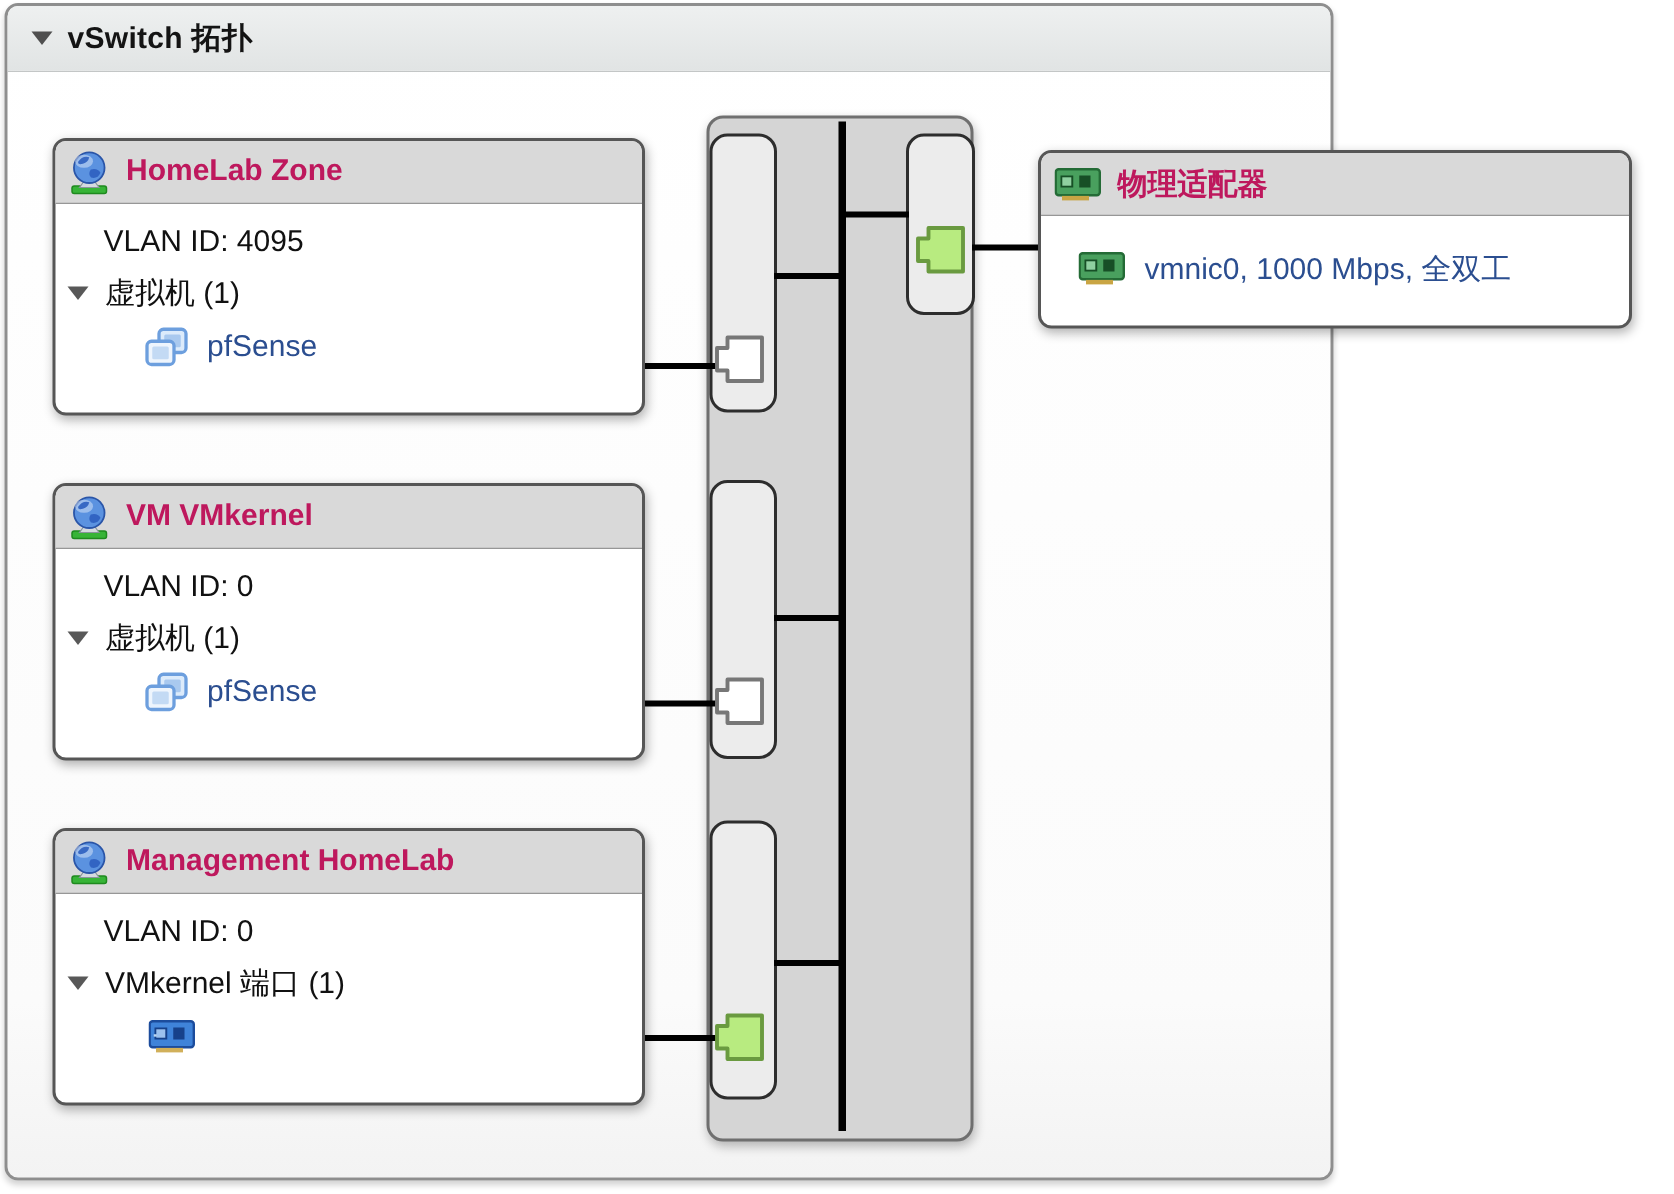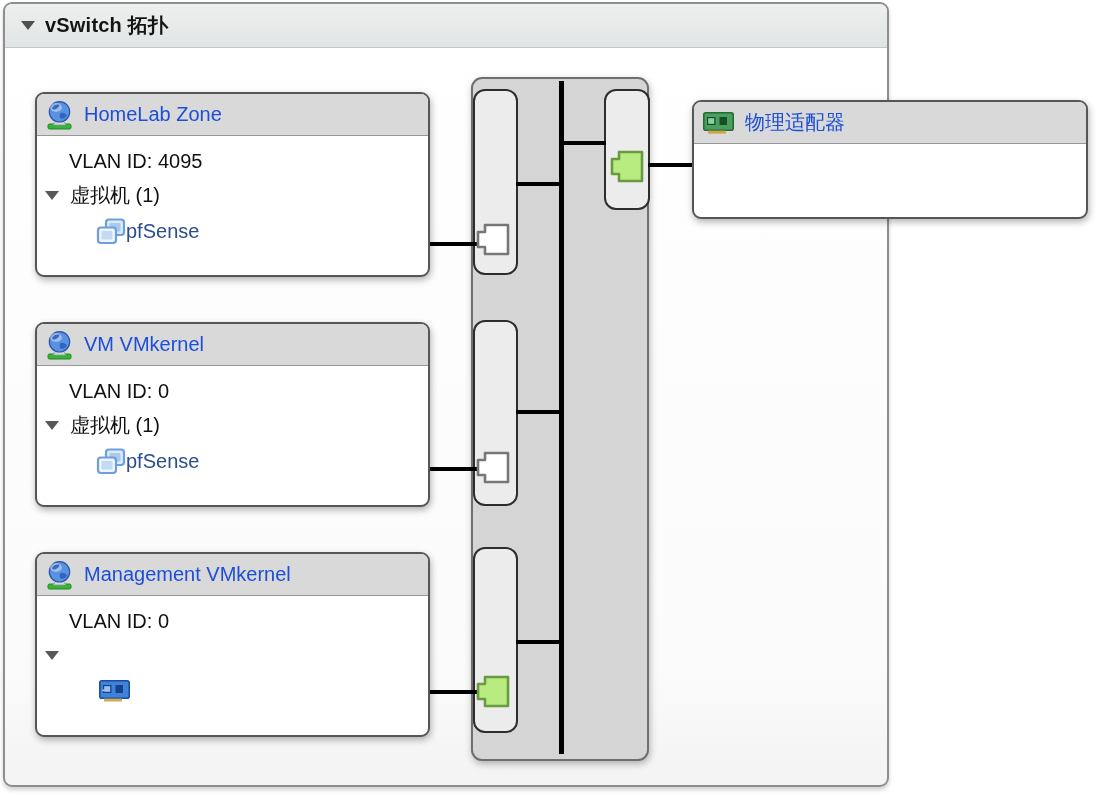--- a/index.html
+++ b/index.html
@@ -30,30 +30,30 @@
   .node-box{
     position:absolute;box-sizing:border-box;background:#ffffff;
     border:2px solid #565656;border-radius:9px;
     box-shadow:1px 3px 7px rgba(0,0,0,0.30);
   }
   .node-header{
     height:41px;display:flex;align-items:center;gap:11px;
     padding:0 10px 0 9px;background:#d9d9d9;
     border-bottom:1px solid #979797;border-radius:7px 7px 0 0;
   }
-  .node-title{font-size:20px;color:#1d4ed8;white-space:nowrap;}
+  .node-title{font-size:20px;color:#be185d;white-space:nowrap;font-weight:bold;}
   .node-body{padding:8px 8px 0 4px;font-size:20px;color:#111111;}
   .row{display:flex;align-items:center;height:34px;white-space:nowrap;}
   .row-vlan{padding-left:28px;}
   .row-group{padding-left:4px;}
   .tri-small{
     width:0;height:0;border-left:7px solid transparent;border-right:7px solid transparent;
     border-top:9px solid #585858;margin-right:11px;cursor:pointer;
   }
-  .row-item{padding-left:55px;height:38px;}
+  .row-item{padding-left:55px;gap:12px;height:38px;}
   .link{color:#2b4e90;cursor:pointer;}
   .pa-body{display:flex;align-items:center;gap:13px;padding-left:25px;height:70px;font-size:20px;}
 
   
   .vswitch-body{
     position:absolute;left:466px;top:73px;width:178px;height:684px;box-sizing:border-box;
     background:#d5d5d5;border:2px solid #6f6f6f;border-radius:11px;
     box-shadow:1px 3px 7px rgba(0,0,0,0.28);
   }
   .bus{position:absolute;left:554px;top:77px;width:5px;height:673px;background:#000;}
@@ -181,26 +181,27 @@
     <div class="node-box" style="left:30px;top:548px;width:395px;height:185px">
       <div class="node-header">
         <svg class="icon" width="27" height="30" viewBox="0 0 27 30">
           <rect x="2" y="24" width="23" height="5" rx="1.5" fill="#37b437" stroke="#1f8a1f" stroke-width="1"></rect>
           <path d="M9.5 21.5 h8 l2.5 3.5 h-13 z" fill="#d4dadf" stroke="#8a949c" stroke-width="0.8"></path>
           <circle cx="13.5" cy="11.8" r="10.2" fill="#5b92e0" stroke="#2a55a8" stroke-width="1.2"></circle>
           <ellipse cx="10" cy="7.5" rx="6" ry="4.4" fill="#ffffff" opacity="0.40"></ellipse>
           <path d="M6 8 q3 -4.5 7.5 -3.2 q-0.8 3.4 -4.2 4.4 q-3.3 0.9 -3.3 -1.2z" fill="#2d5fc0" opacity="0.9"></path>
           <path d="M14.5 13 q4.5 -1.2 6.5 2.2 q-2 4.4 -6.3 3.2 q-2.2 -2.4 -0.2 -5.4z" fill="#2d5fc0" opacity="0.9"></path>
         </svg>
-        <span class="node-title">Management VMkernel</span>
+        <span class="node-title">Management HomeLab</span>
       </div>
       <div class="node-body">
         <div class="row row-vlan">VLAN ID: 0</div>
         <div class="row row-group">
           <span class="tri-small"></span>
+          <span>VMkernel 端口 (1)</span>
         </div>
         <div class="row row-item" style="padding-left:58px">
           <svg class="icon" width="31" height="22" viewBox="0 0 31 22">
             <rect x="0.8" y="0.8" width="29.4" height="17.4" rx="2" fill="#3f83d9" stroke="#1c4c9c" stroke-width="1.6"></rect>
             <rect x="4" y="5" width="8.5" height="8" fill="#17418a"></rect>
             <rect x="5.2" y="6.2" width="6" height="5.6" fill="#9cc1ee"></rect>
             <rect x="16.5" y="5" width="7.5" height="8" fill="#17418a"></rect>
             <rect x="3.5" y="9.5" width="2" height="1.6" fill="#bdd7f2"></rect>
             <rect x="5" y="18.6" width="18" height="3" fill="#d1b05a"></rect>
           </svg>
@@ -212,16 +213,26 @@
       <div class="node-header">
         <svg class="icon" width="31" height="22" viewBox="0 0 31 22">
           <rect x="0.8" y="0.8" width="29.4" height="17.4" rx="2" fill="#49a05e" stroke="#246b36" stroke-width="1.6"></rect>
           <rect x="4" y="5" width="8.5" height="8" fill="#174f26"></rect>
           <rect x="5.2" y="6.2" width="6" height="5.6" fill="#8fd0a0"></rect>
           <rect x="16.5" y="5" width="7.5" height="8" fill="#174f26"></rect>
           <rect x="5" y="18.6" width="18" height="3" fill="#c9a544"></rect>
         </svg>
         <span class="node-title">物理适配器</span>
       </div>
+      <div class="pa-body">
+        <svg class="icon" width="31" height="22" viewBox="0 0 31 22">
+          <rect x="0.8" y="0.8" width="29.4" height="17.4" rx="2" fill="#49a05e" stroke="#246b36" stroke-width="1.6"></rect>
+          <rect x="4" y="5" width="8.5" height="8" fill="#174f26"></rect>
+          <rect x="5.2" y="6.2" width="6" height="5.6" fill="#8fd0a0"></rect>
+          <rect x="16.5" y="5" width="7.5" height="8" fill="#174f26"></rect>
+          <rect x="5" y="18.6" width="18" height="3" fill="#c9a544"></rect>
+        </svg>
+        <span class="link">vmnic0, 1000 Mbps, 全双工</span>
+      </div>
     </div>
 
   </div>
 </div>
 
 </body></html>

